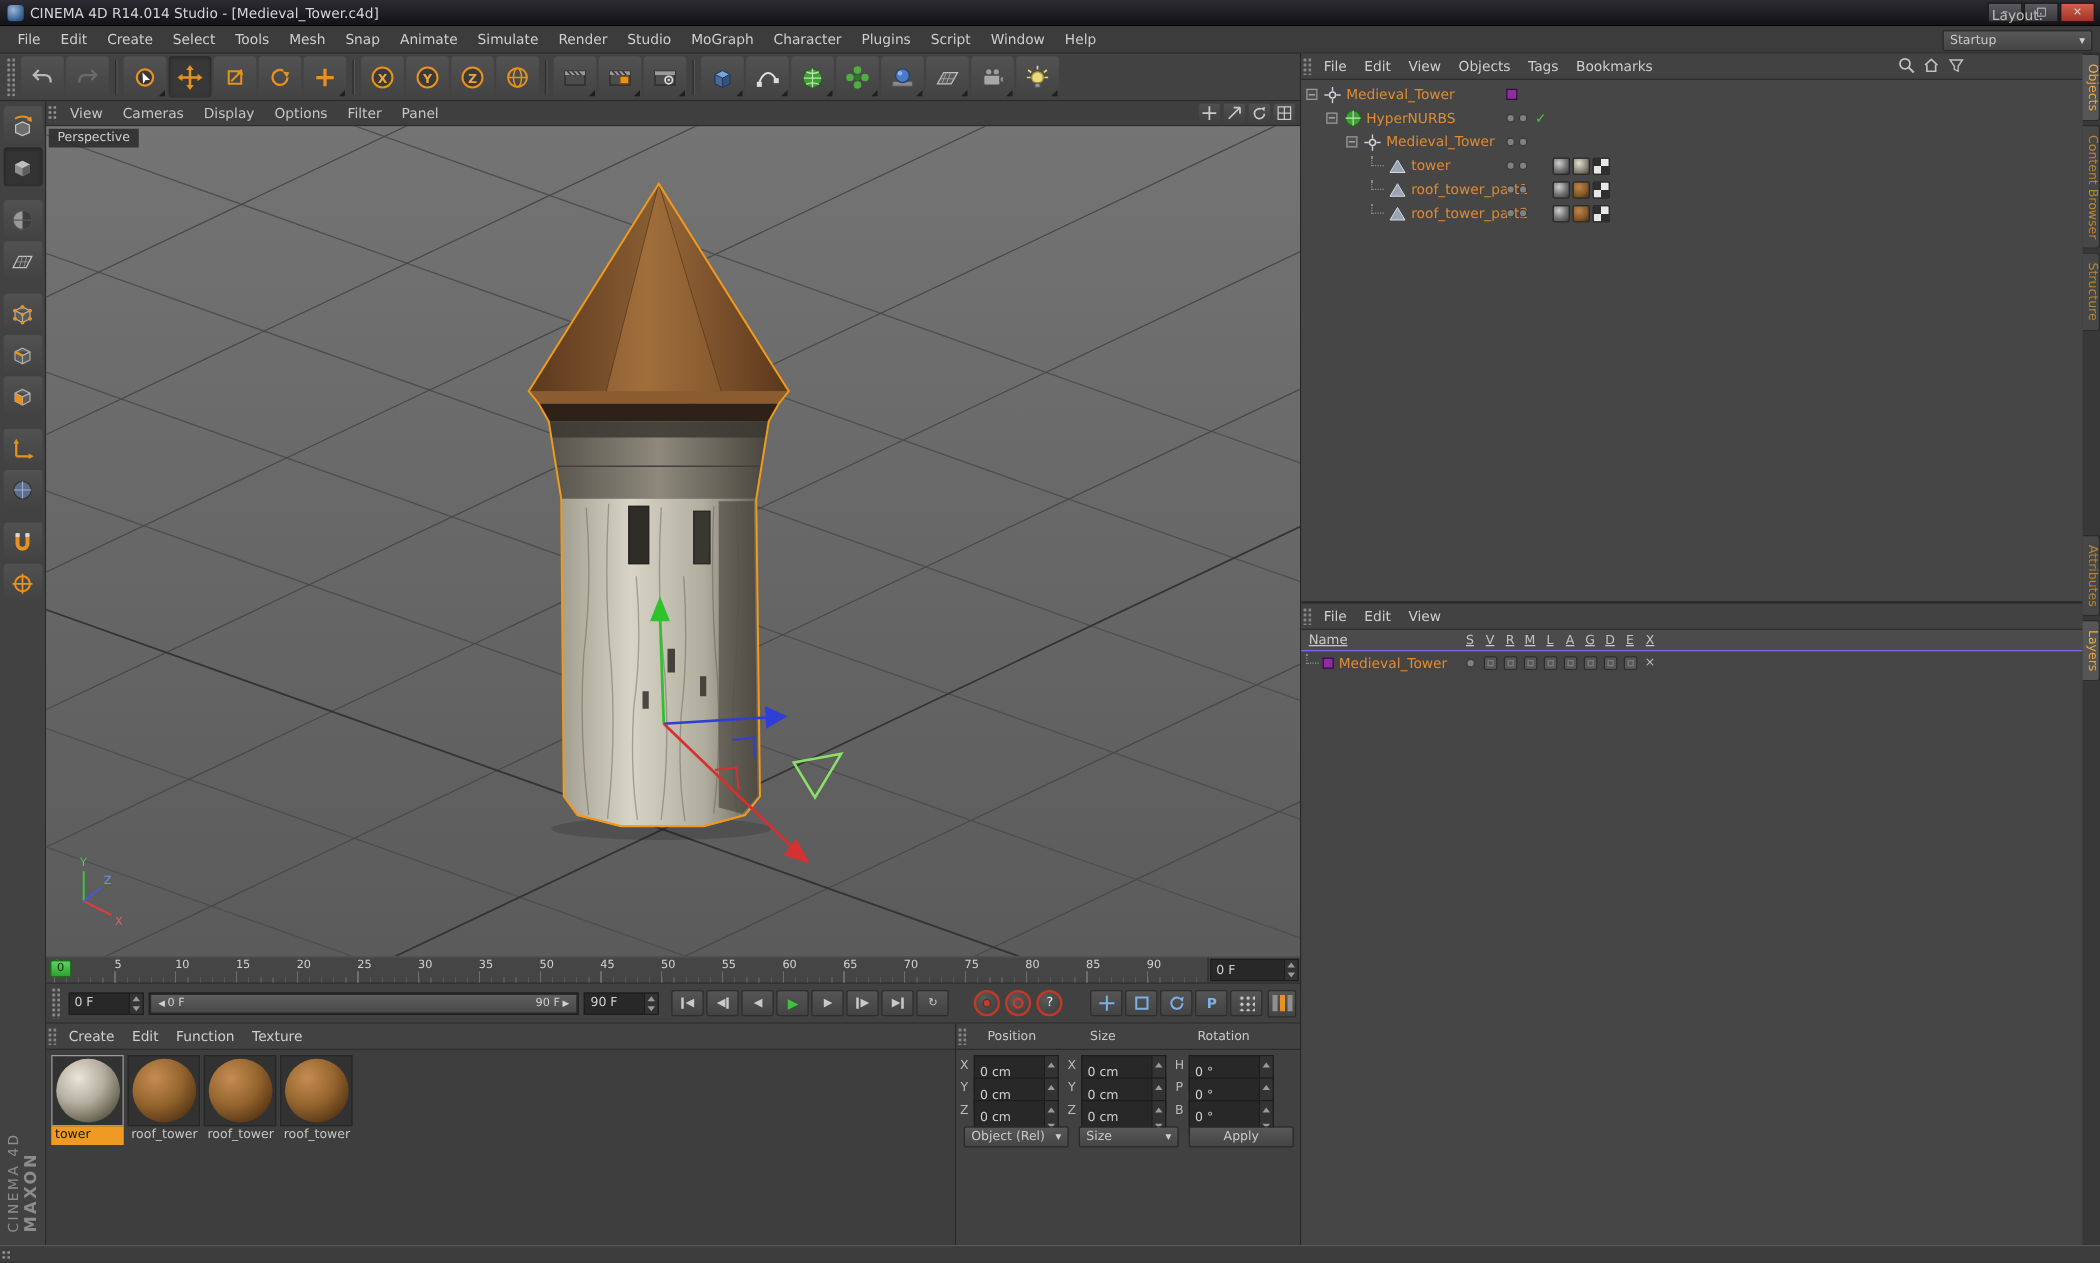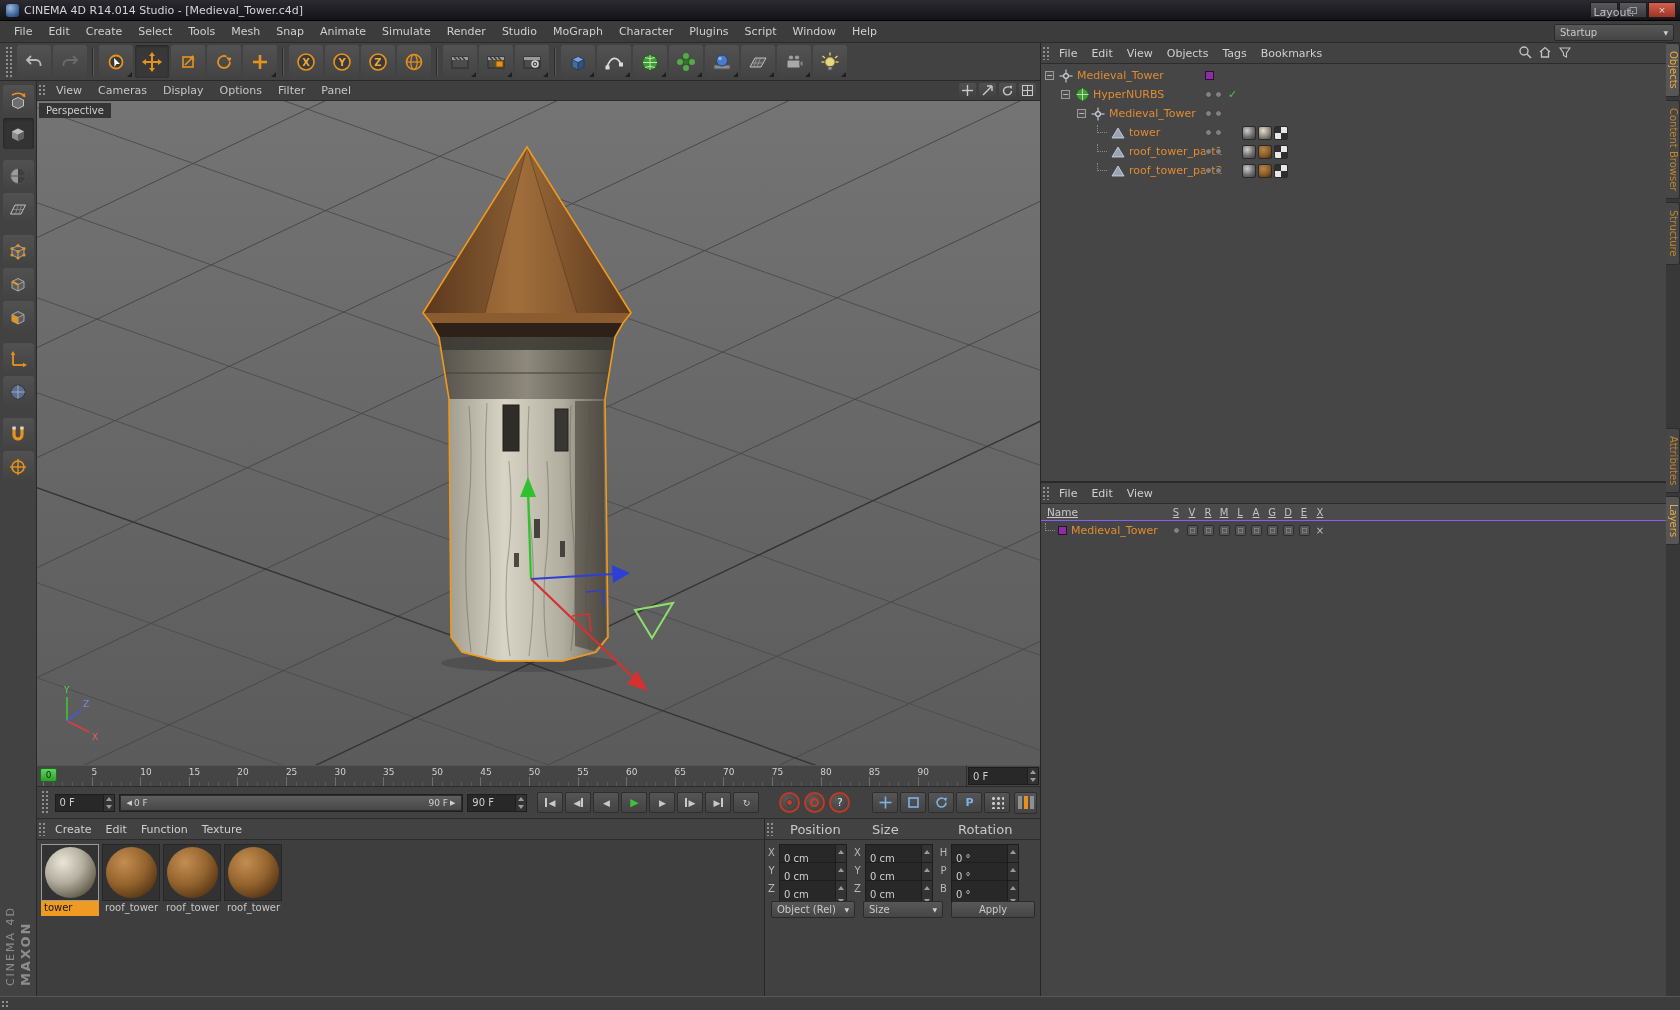--- a/index.html
+++ b/index.html
@@ -131,21 +131,21 @@
     display:flex; align-items:center; justify-content:center; }
   .mat.sel .mat-thumb { border-color:#9a9a9a; }
   .sphere { width:51px; height:51px; border-radius:50%; }
   .sphere-stone { background:radial-gradient(circle at 35% 30%, #e9e5d7, #b4aea0 42%, #67624f 76%, #36332b); }
   .sphere-roof  { background:radial-gradient(circle at 35% 30%, #c48d52, #95652e 45%, #5b3917 78%, #2f1f0d); }
   .mat-name { height:15px; font-size:10px; color:#c6c6c6; padding:1px 3px; white-space:nowrap; overflow:hidden; }
   .mat.sel .mat-name { background:#ef9a22; color:#161616; }
 
   .coord-panel { flex:1; background:#414141; display:flex; flex-direction:column; }
   .coord-head { display:flex; align-items:center; height:21px; background:#424242; border-bottom:1px solid #2c2c2c; }
-  .coord-head .chead { font-size:13px; color:#c9c9c9; }
+  .coord-head .chead { font-size:10px; color:#c9c9c9; }
   .coord-body { display:flex; gap:6px; padding:4px 4px 0 2px; }
   .ccol { display:flex; flex-direction:column; gap:2px; }
   .crow { display:flex; align-items:center; gap:3px; }
   .clbl { width:9px; text-align:center; color:#b9b9b9; font-size:10px; }
   .cfield { width:68px; height:16px; }
   .cfield .spin-field { height:28px; }
   .coord-foot { display:flex; gap:8px; padding:5px 4px 0 6px; }
   .btn { height:17px; background:linear-gradient(#585858,#454545); border:1px solid #2a2a2a; border-radius:2px;
     display:flex; align-items:center; justify-content:center; font-size:10px; padding:0 10px; }
 

